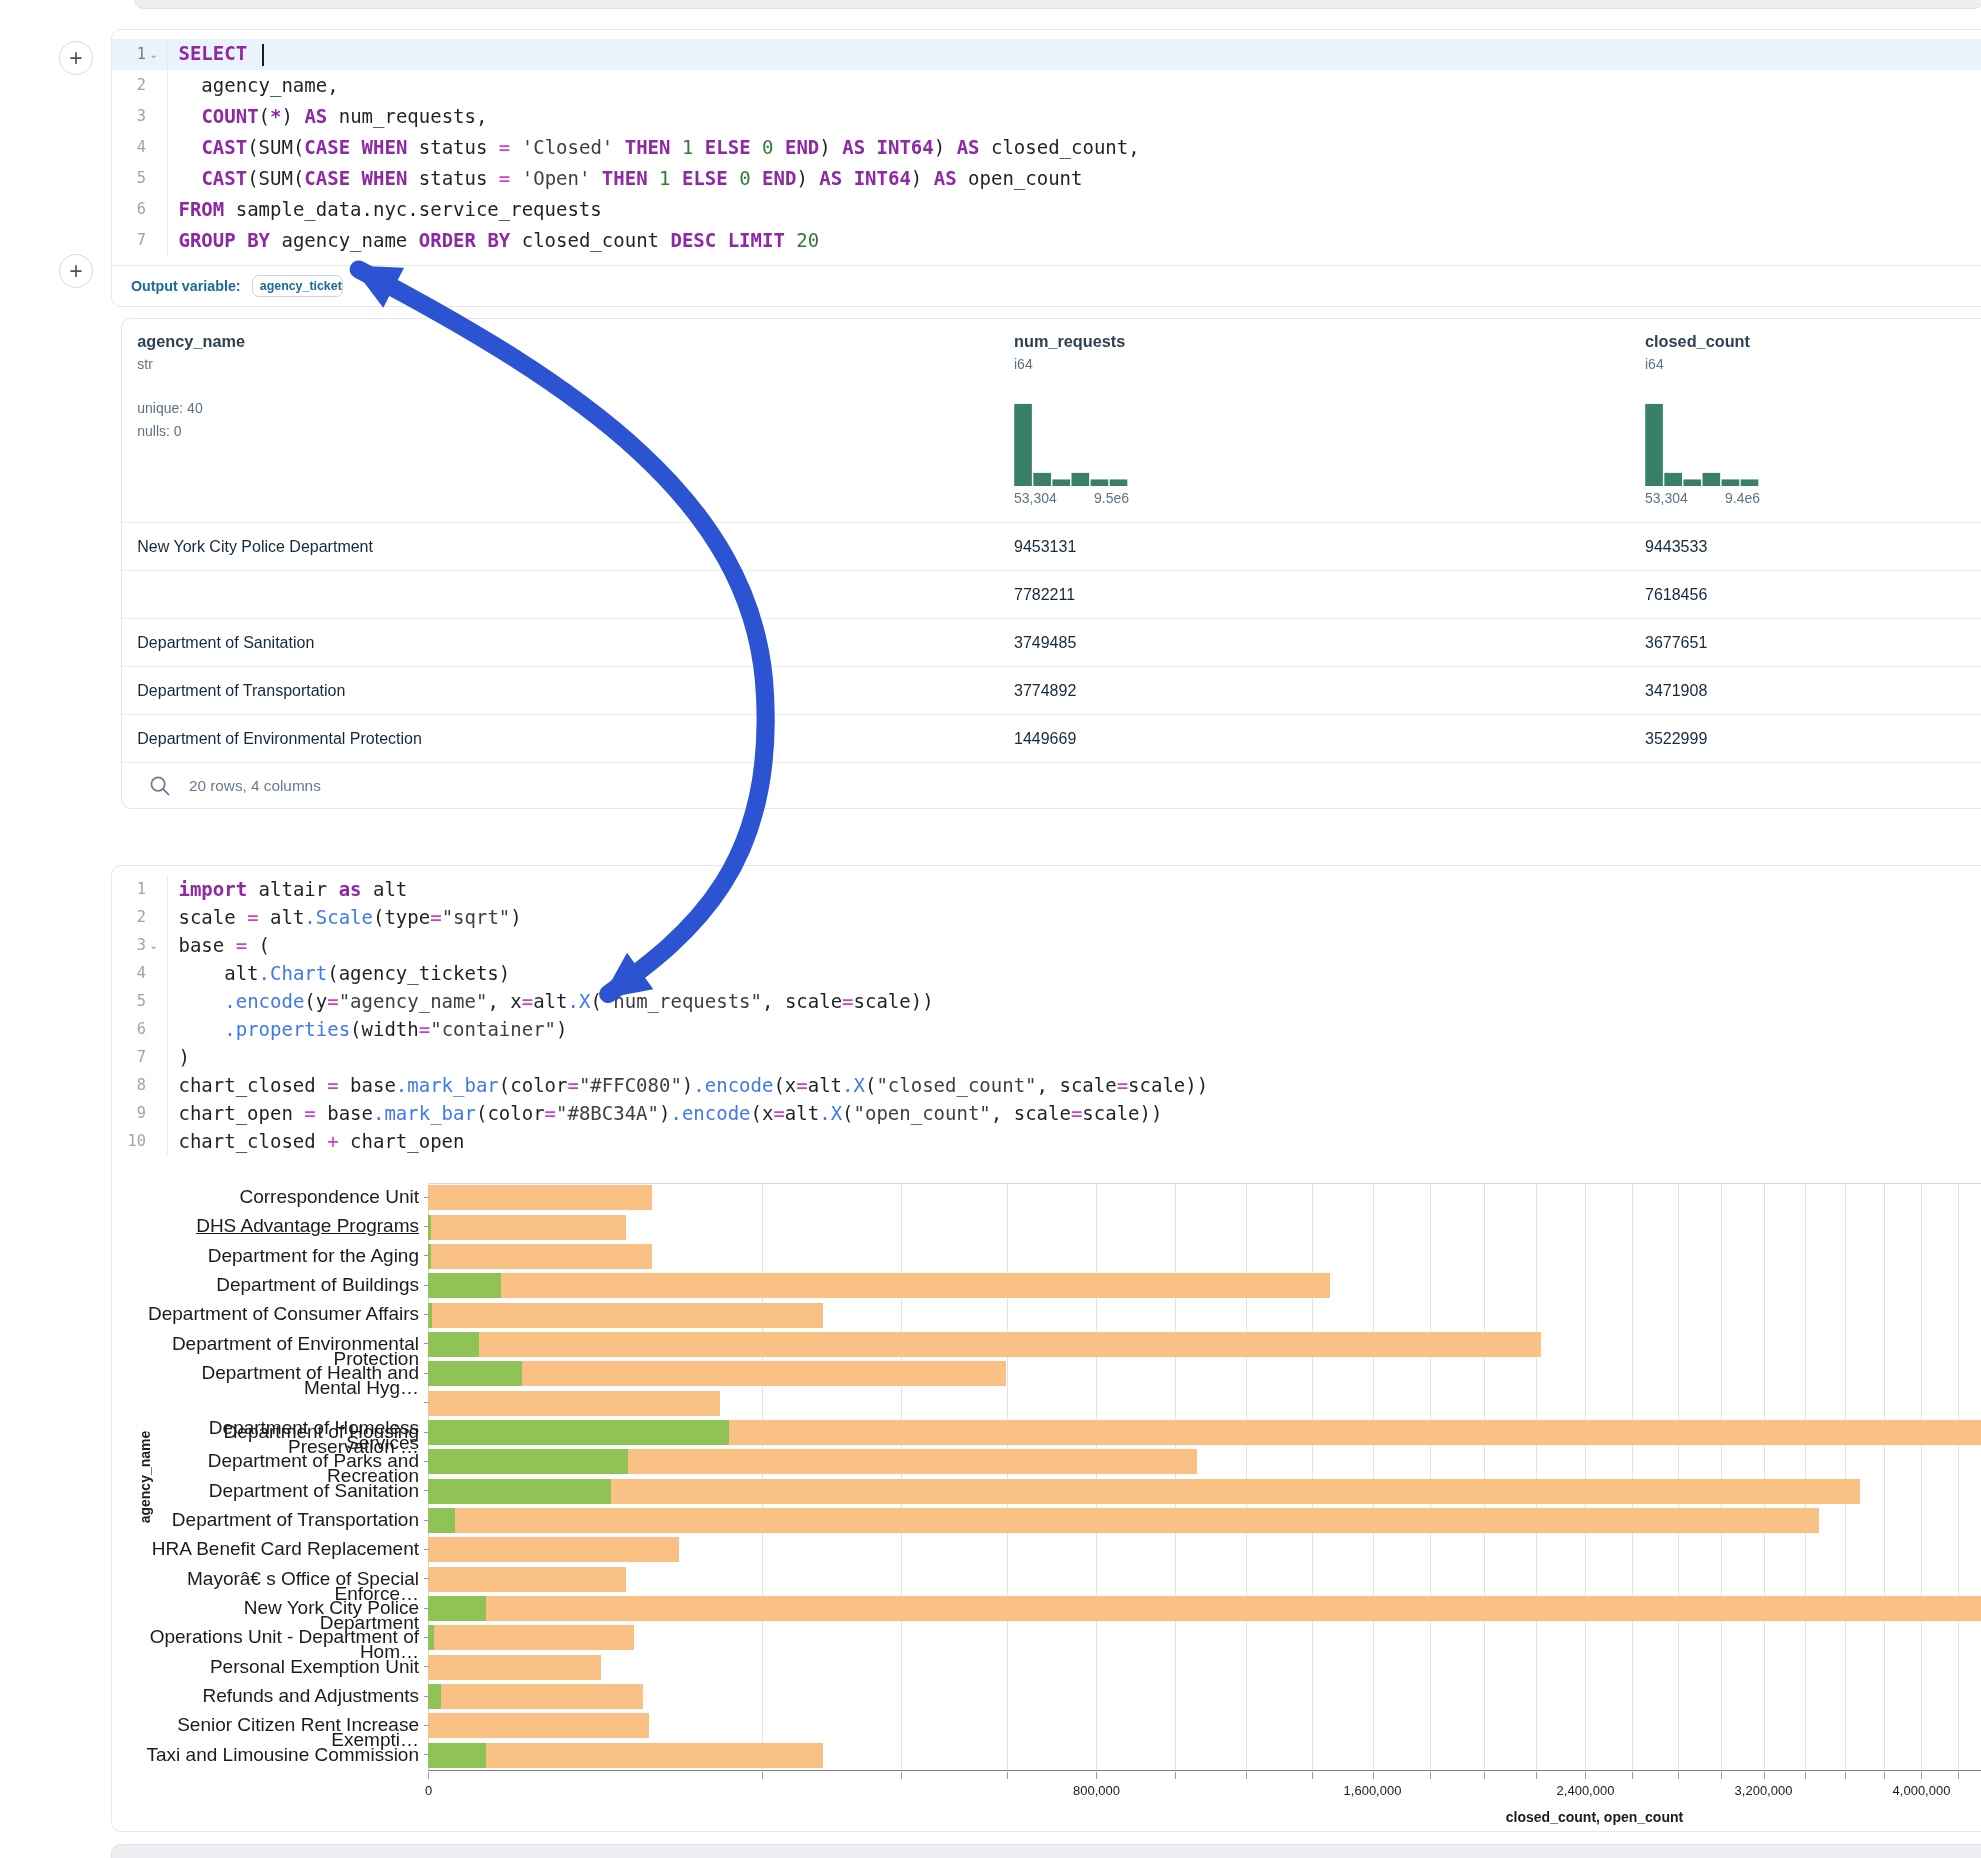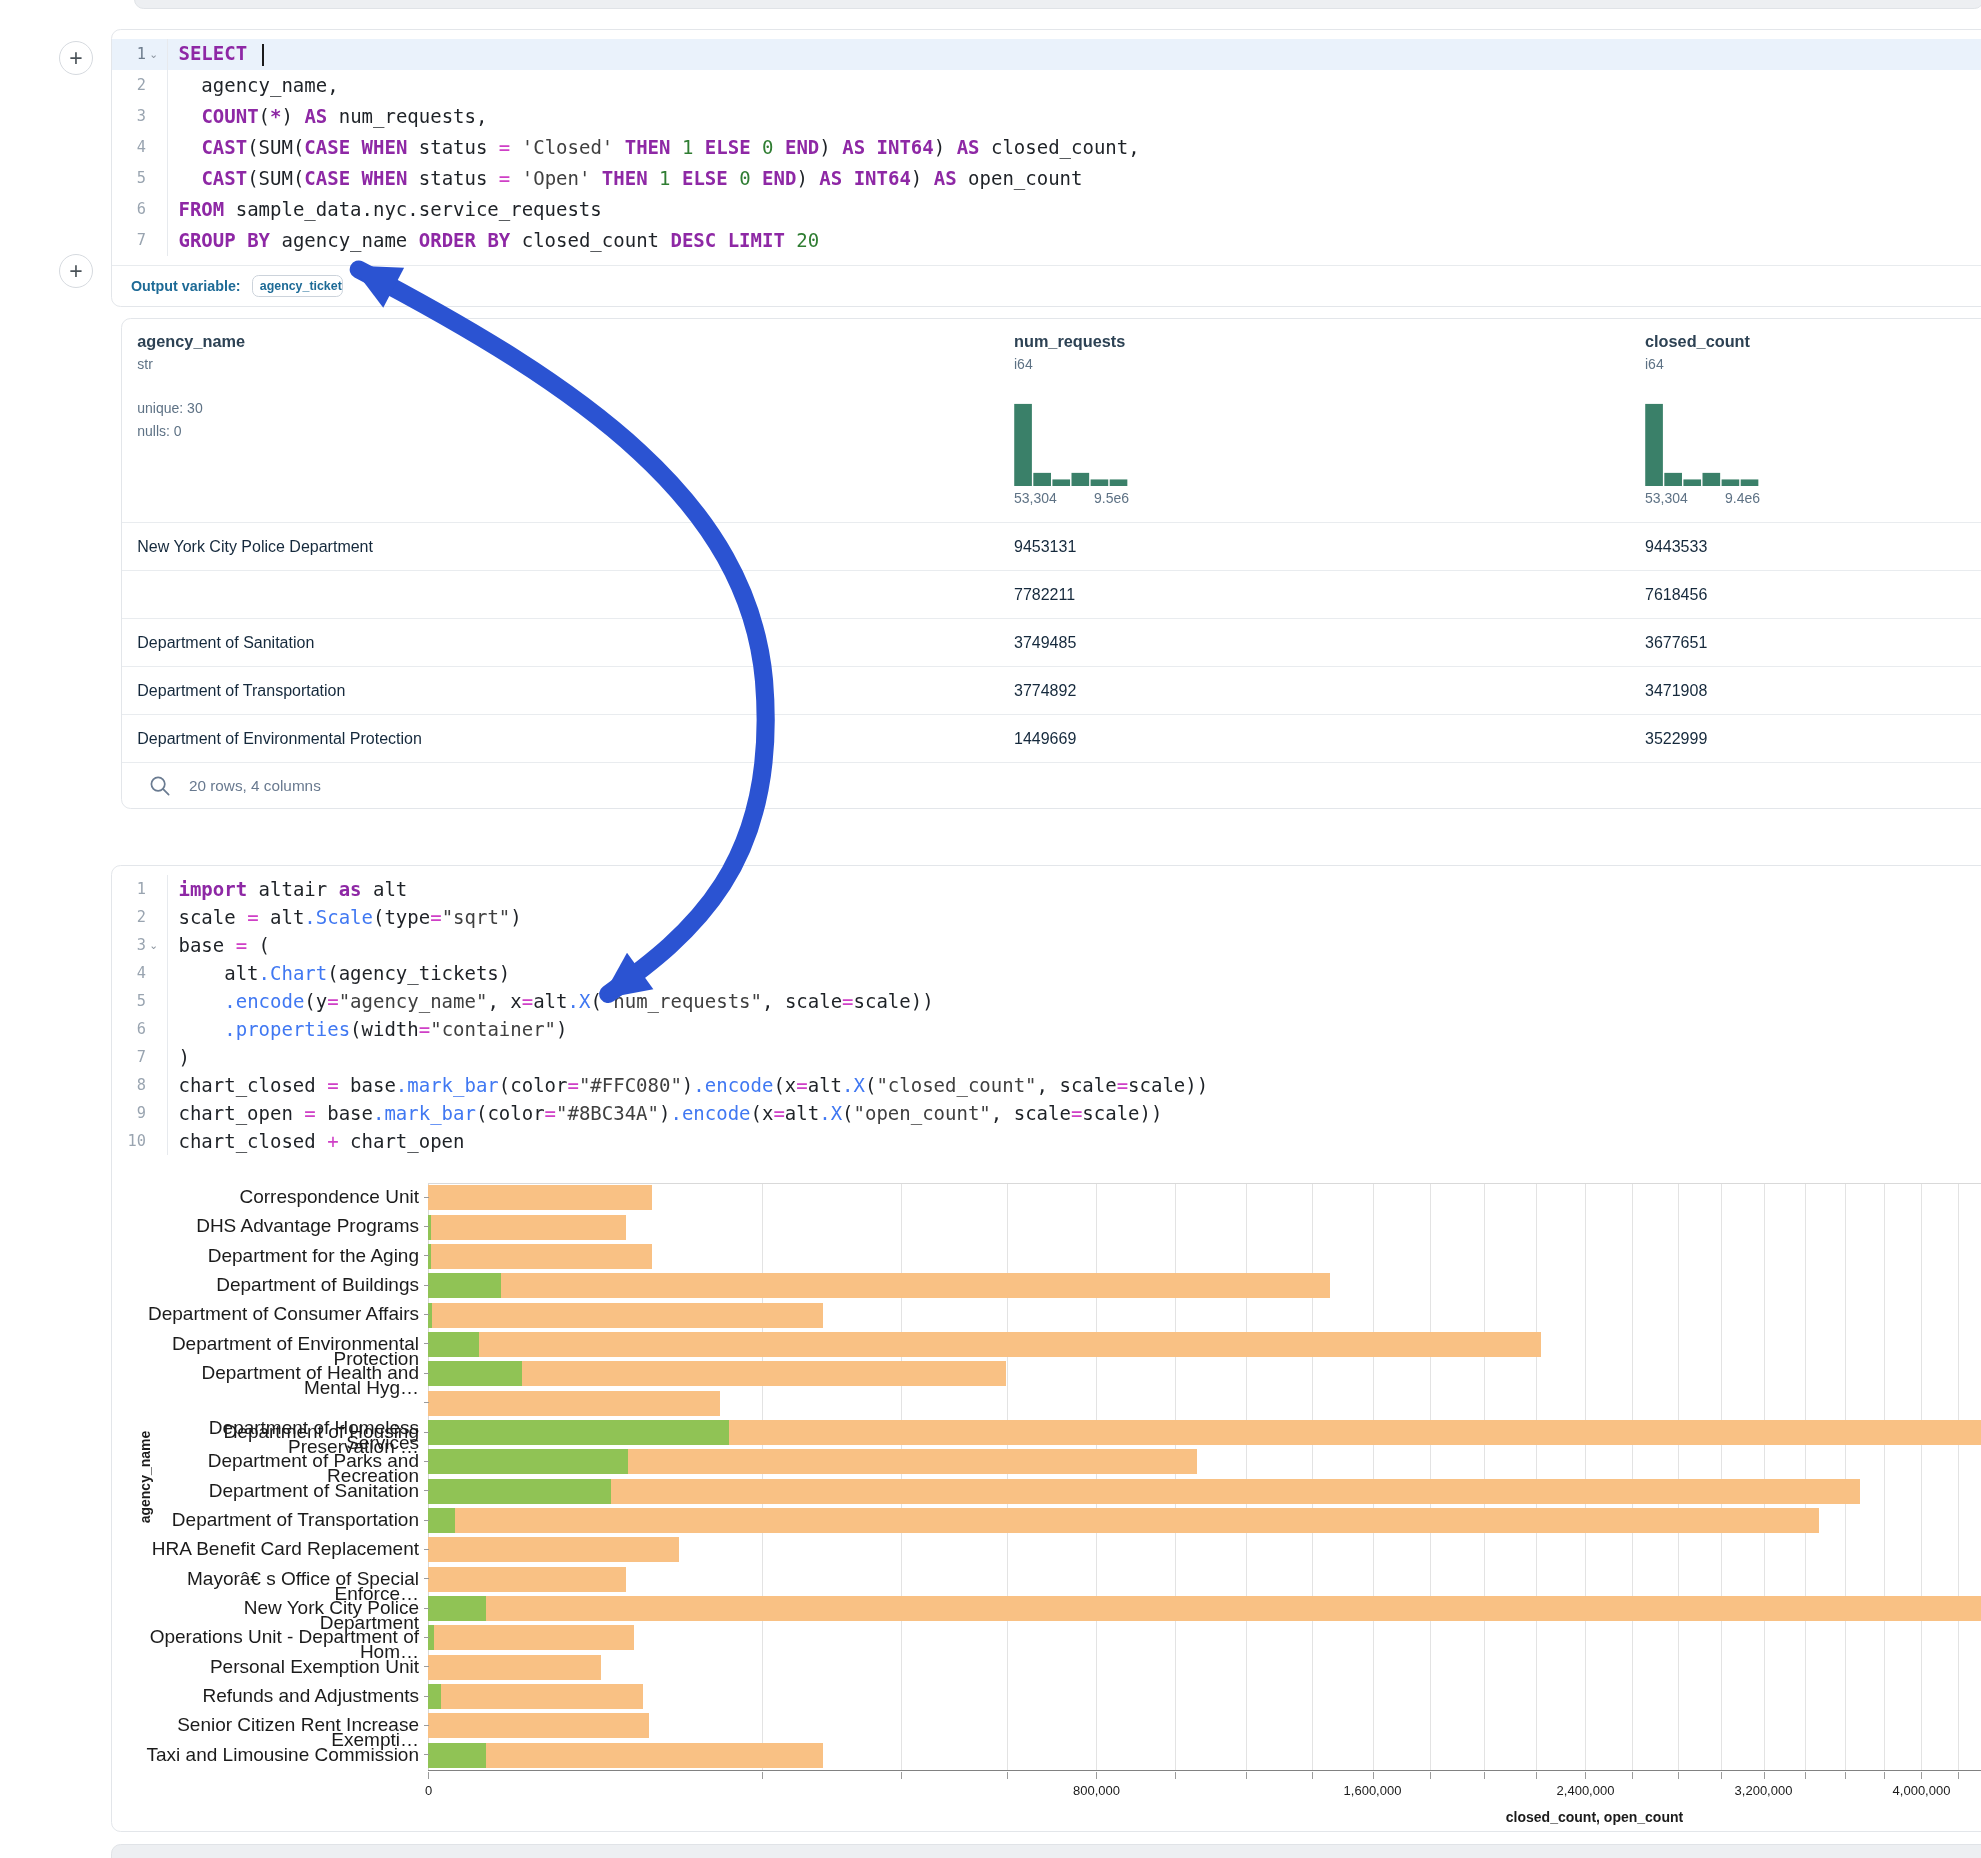--- a/index.html
+++ b/index.html
@@ -93,21 +93,21 @@
       <span class="chip">agency_tickets</span>
     </div>
   </div>
 
   <div class="card table-card">
     <div class="thead" id="thead">
         <div class="thcol" style="left: 15.3px;">
           <div class="thname">agency_name</div>
           <div class="thtype">str</div>
           <div class="thstats">
-            <div>unique: 30</div>
+            <div>unique: 40</div>
             <div>nulls: 0</div>
           </div>
         </div>
         <div class="thcol" style="left: 892px;">
           <div class="thname">num_requests</div>
           <div class="thtype">i64</div>
           <svg width="115" height="84" class="hist" viewBox="0 0 120 88">
             <rect x="0" y="2" width="18.5" height="86" fill="#3a8069"></rect>
             <rect x="20" y="74.24" width="18.5" height="13.76" fill="#3a8069"></rect>
             <rect x="40" y="81.12" width="18.5" height="6.88" fill="#3a8069"></rect>
@@ -207,21 +207,21 @@
         <div class="grid" style="left: 1772px;"></div>
         <div class="grid" style="left: 1809px;"></div>
         <div class="grid" style="left: 1846px;"></div>
         <div class="plotborder" style="left: 316px; top: 317px; width: 2294px; height: 1px;"></div>
         <div class="plotborder" style="left: 316px; top: 317px; width: 1px; height: 587px;"></div>
         <div class="barc" style="left: 316px; top: 319px; width: 224px; background: rgb(249, 193, 132);"></div>
         <div class="ylab" style="top: 323px;">Correspondence Unit</div>
         <div class="ytick" style="top: 331px;"></div>
         <div class="barc" style="left: 316px; top: 349px; width: 198px; background: rgb(249, 193, 132);"></div>
         <div class="barc" style="left: 316px; top: 349px; width: 3.3px; background: rgb(144, 195, 85);"></div>
-        <div class="ylab" style="top: 352px;">DHS Advantage Programs</div>
+        <div class="ylab" style="top: 352px; text-decoration: underline;">DHS Advantage Programs</div>
         <div class="ytick" style="top: 360px;"></div>
         <div class="barc" style="left: 316px; top: 378px; width: 224px; background: rgb(249, 193, 132);"></div>
         <div class="barc" style="left: 316px; top: 378px; width: 3.3px; background: rgb(144, 195, 85);"></div>
         <div class="ylab" style="top: 382px;">Department for the Aging</div>
         <div class="ytick" style="top: 389px;"></div>
         <div class="barc" style="left: 316px; top: 407px; width: 902px; background: rgb(249, 193, 132);"></div>
         <div class="barc" style="left: 316px; top: 407px; width: 73px; background: rgb(144, 195, 85);"></div>
         <div class="ylab" style="top: 411px;">Department of Buildings</div>
         <div class="ytick" style="top: 419px;"></div>
         <div class="barc" style="left: 316px; top: 437px; width: 395px; background: rgb(249, 193, 132);"></div>

